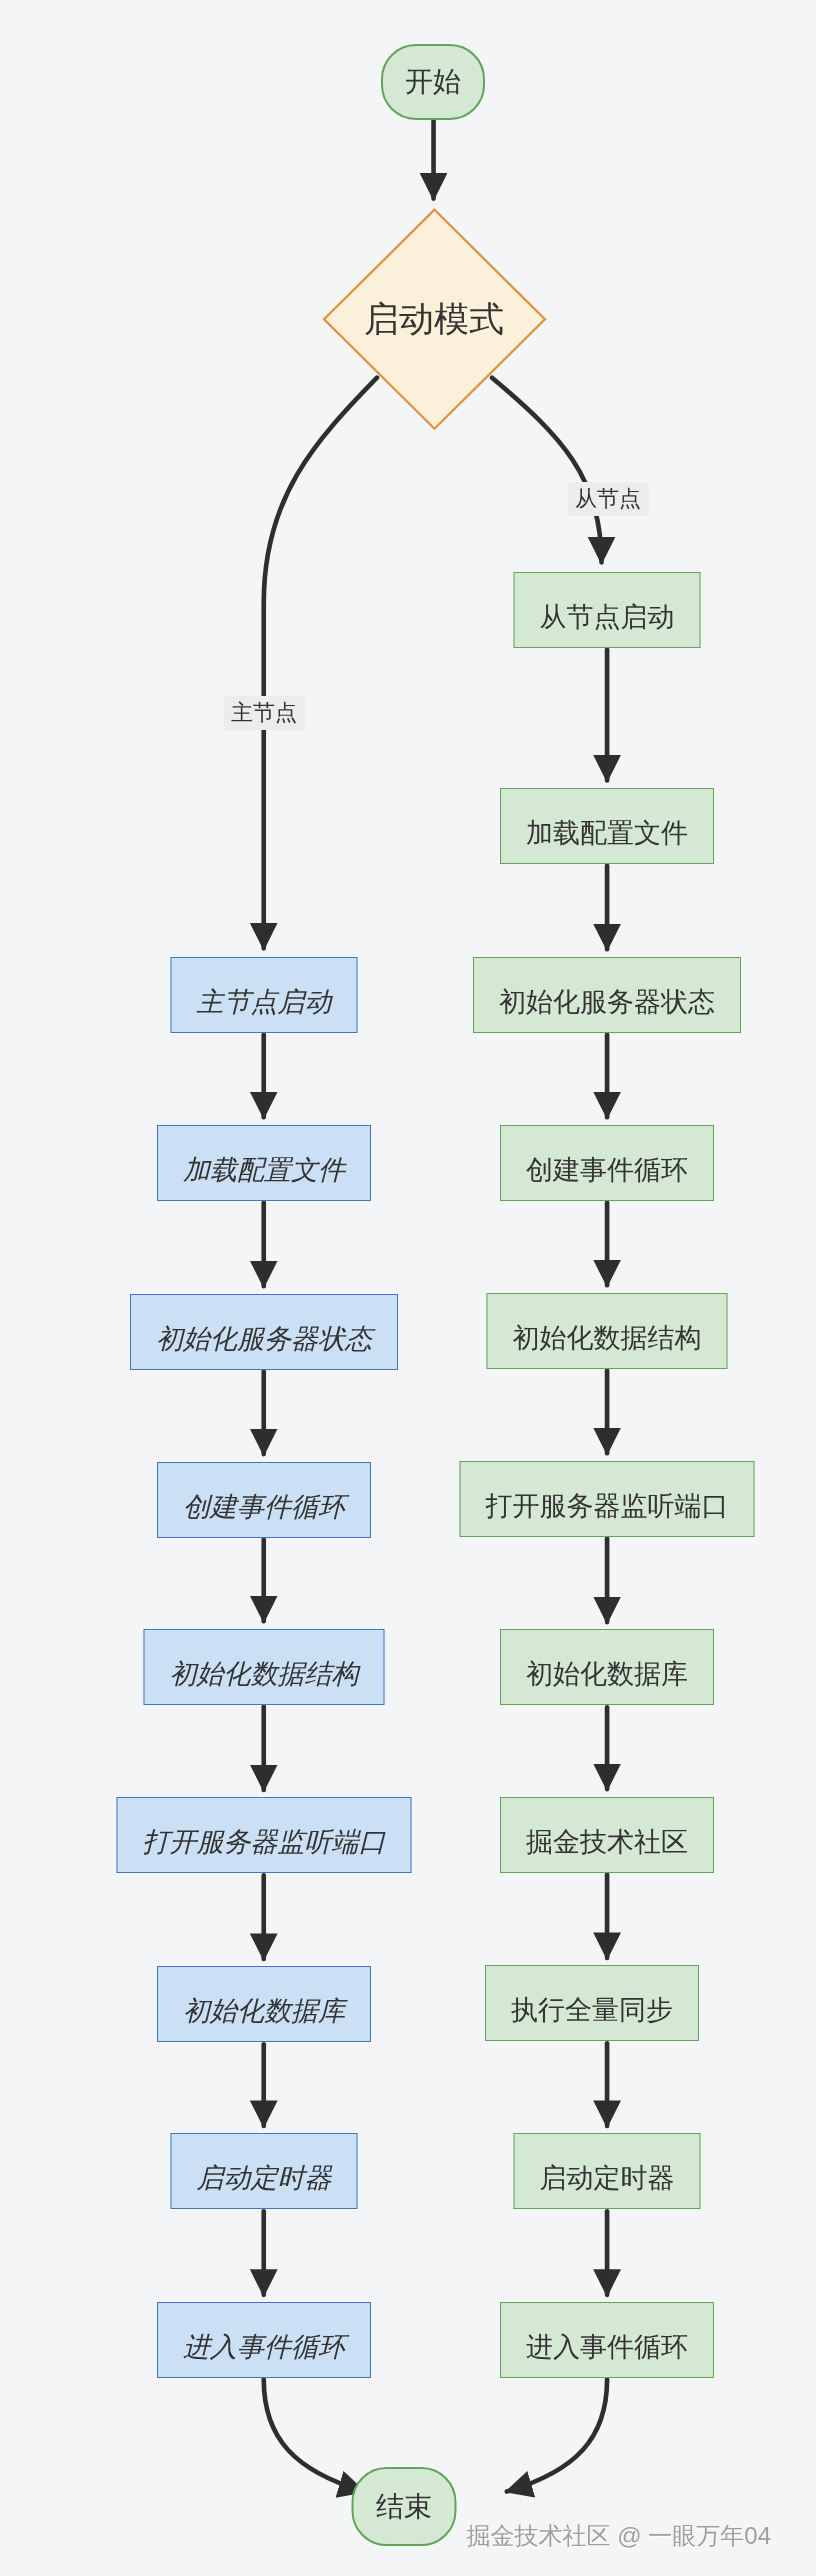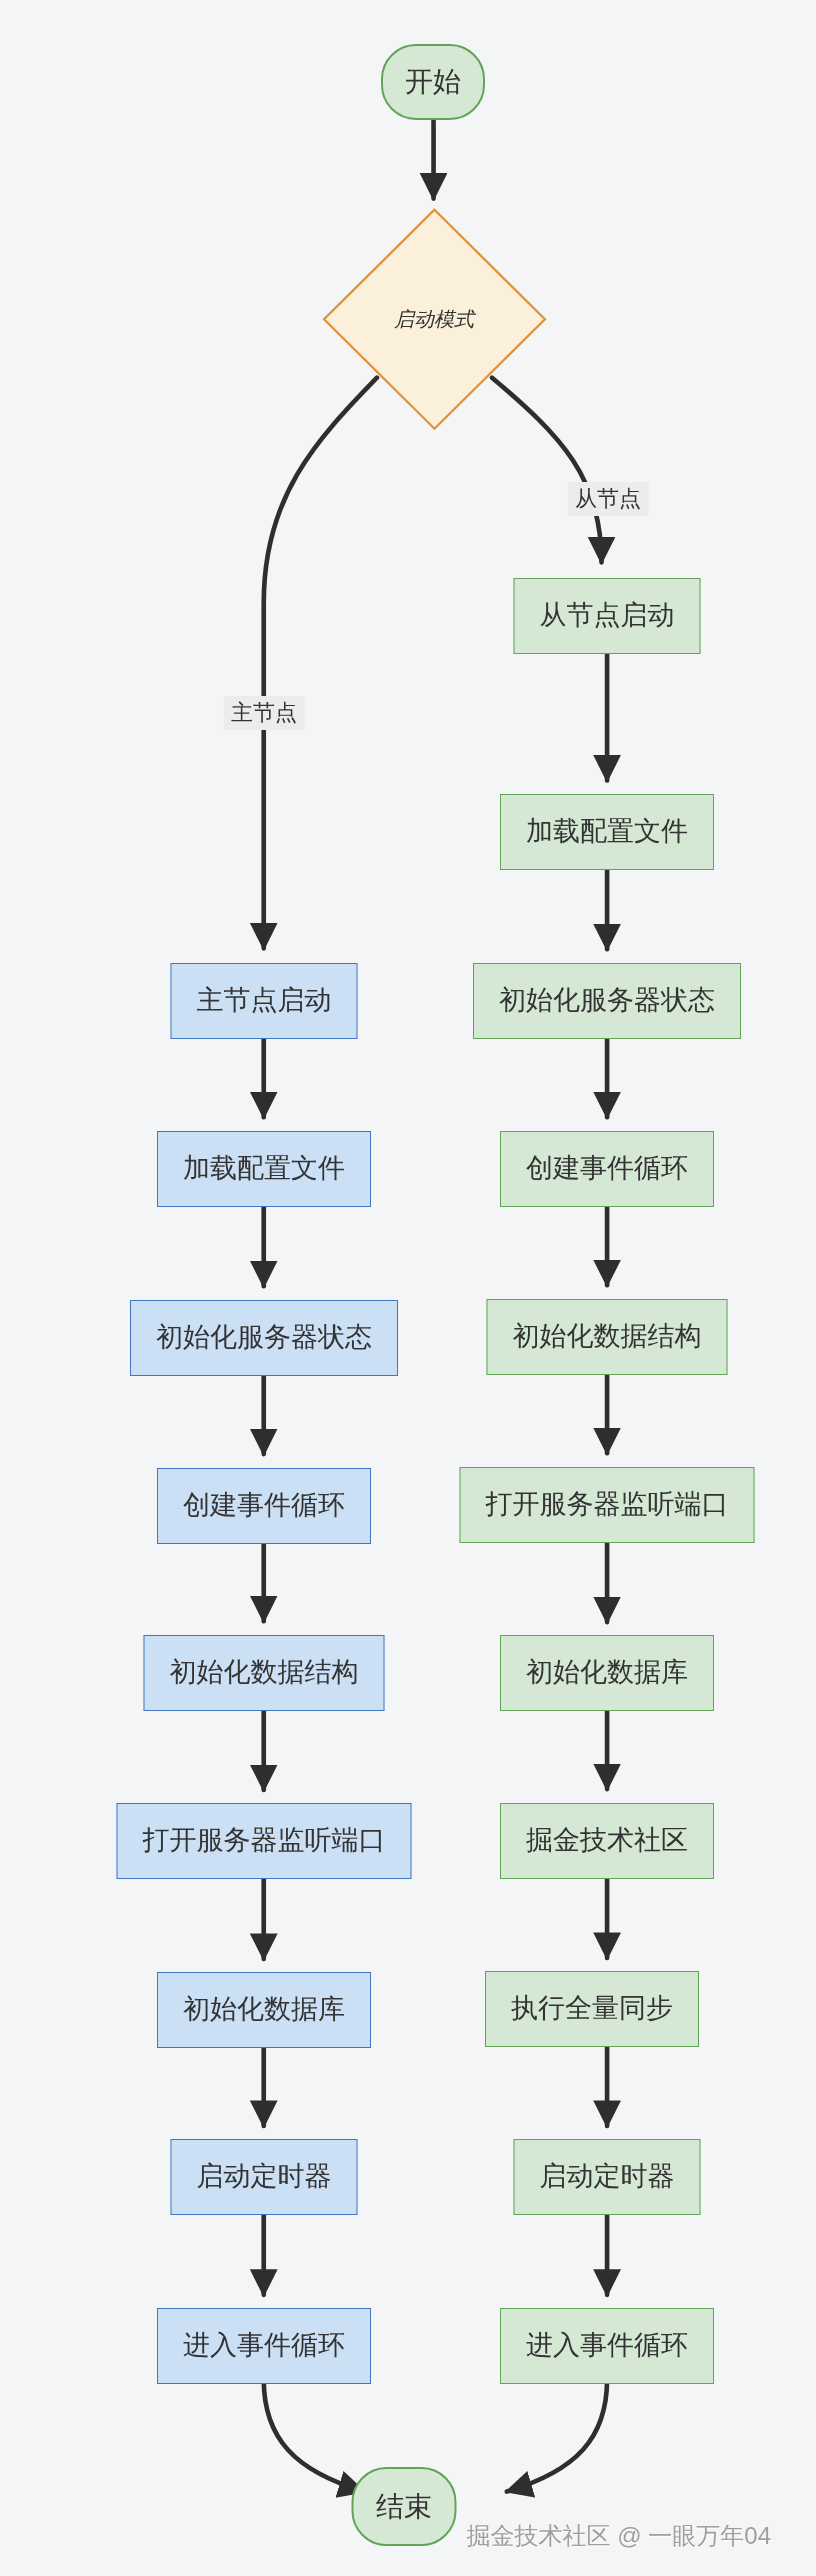--- a/index.html
+++ b/index.html
@@ -19,28 +19,28 @@
   }
   .edges{position:absolute; left:0; top:0; z-index:1;}
   .node{position:absolute; z-index:2; color:var(--text); text-align:center;}
   .terminal{
     box-sizing:border-box; width:104px; height:76px; line-height:72px;
     background:var(--green-fill); border:2.3px solid var(--green-stroke);
     border-radius:35px; font-size:28px; transform:translateX(-50%);
   }
   .box{
     box-sizing:border-box; height:76px; line-height:72px;
-    white-space:nowrap; padding:0 25px; font-size:27px;
-    transform:translateX(-50%); border:1.9px solid;margin-top:6px;
+    white-space:nowrap; padding:8px 25px; font-size:27px;
+    transform:translateX(-50%); border:1.9px solid;
   }
-  .box.blue{ background:var(--blue-fill); border-color:var(--blue-stroke); }
+  .box.blue{ background:var(--blue-fill); border-color:var(--blue-stroke);font-style:italic; }
   .box.green{ background:var(--green-fill); border-color:var(--green-stroke); }
   .decision-label{
-    position:absolute; z-index:2; color:var(--text); font-size:20px;
-    transform:translate(-50%,-50%); white-space:nowrap;font-style:italic;
+    position:absolute; z-index:2; color:var(--text); font-size:35px;
+    transform:translate(-50%,-50%); white-space:nowrap;
   }
   .edge-label{
     position:absolute; z-index:3; color:var(--text); font-size:22px;
     background:var(--label-bg); padding:1.9px 7.4px; white-space:nowrap;
     transform:translateX(-50%);
   }
   .watermark{
     position:absolute; z-index:3; right:46px; top:2520px;
     font-size:24px; color:#9e9e9e; white-space:nowrap;
     text-shadow:0 0.9px 0 #ffffff;

